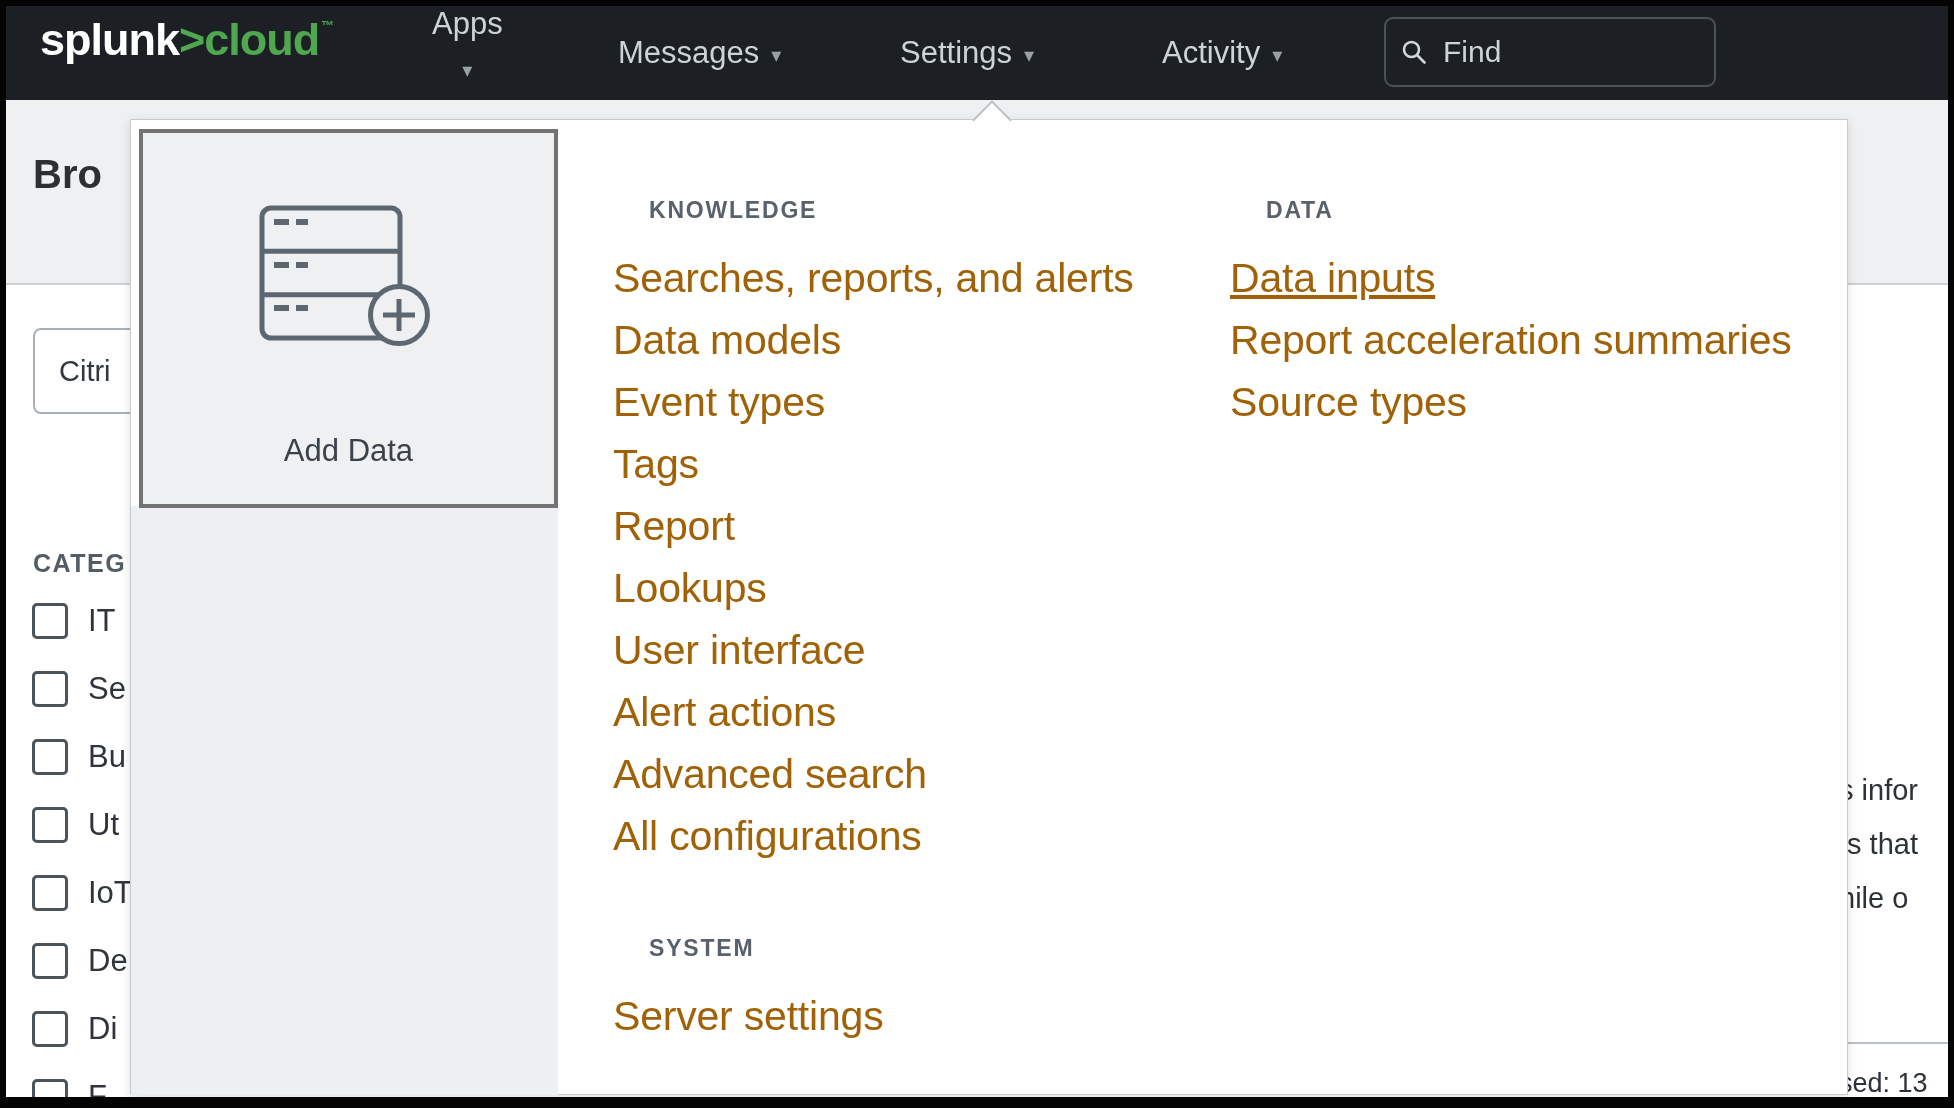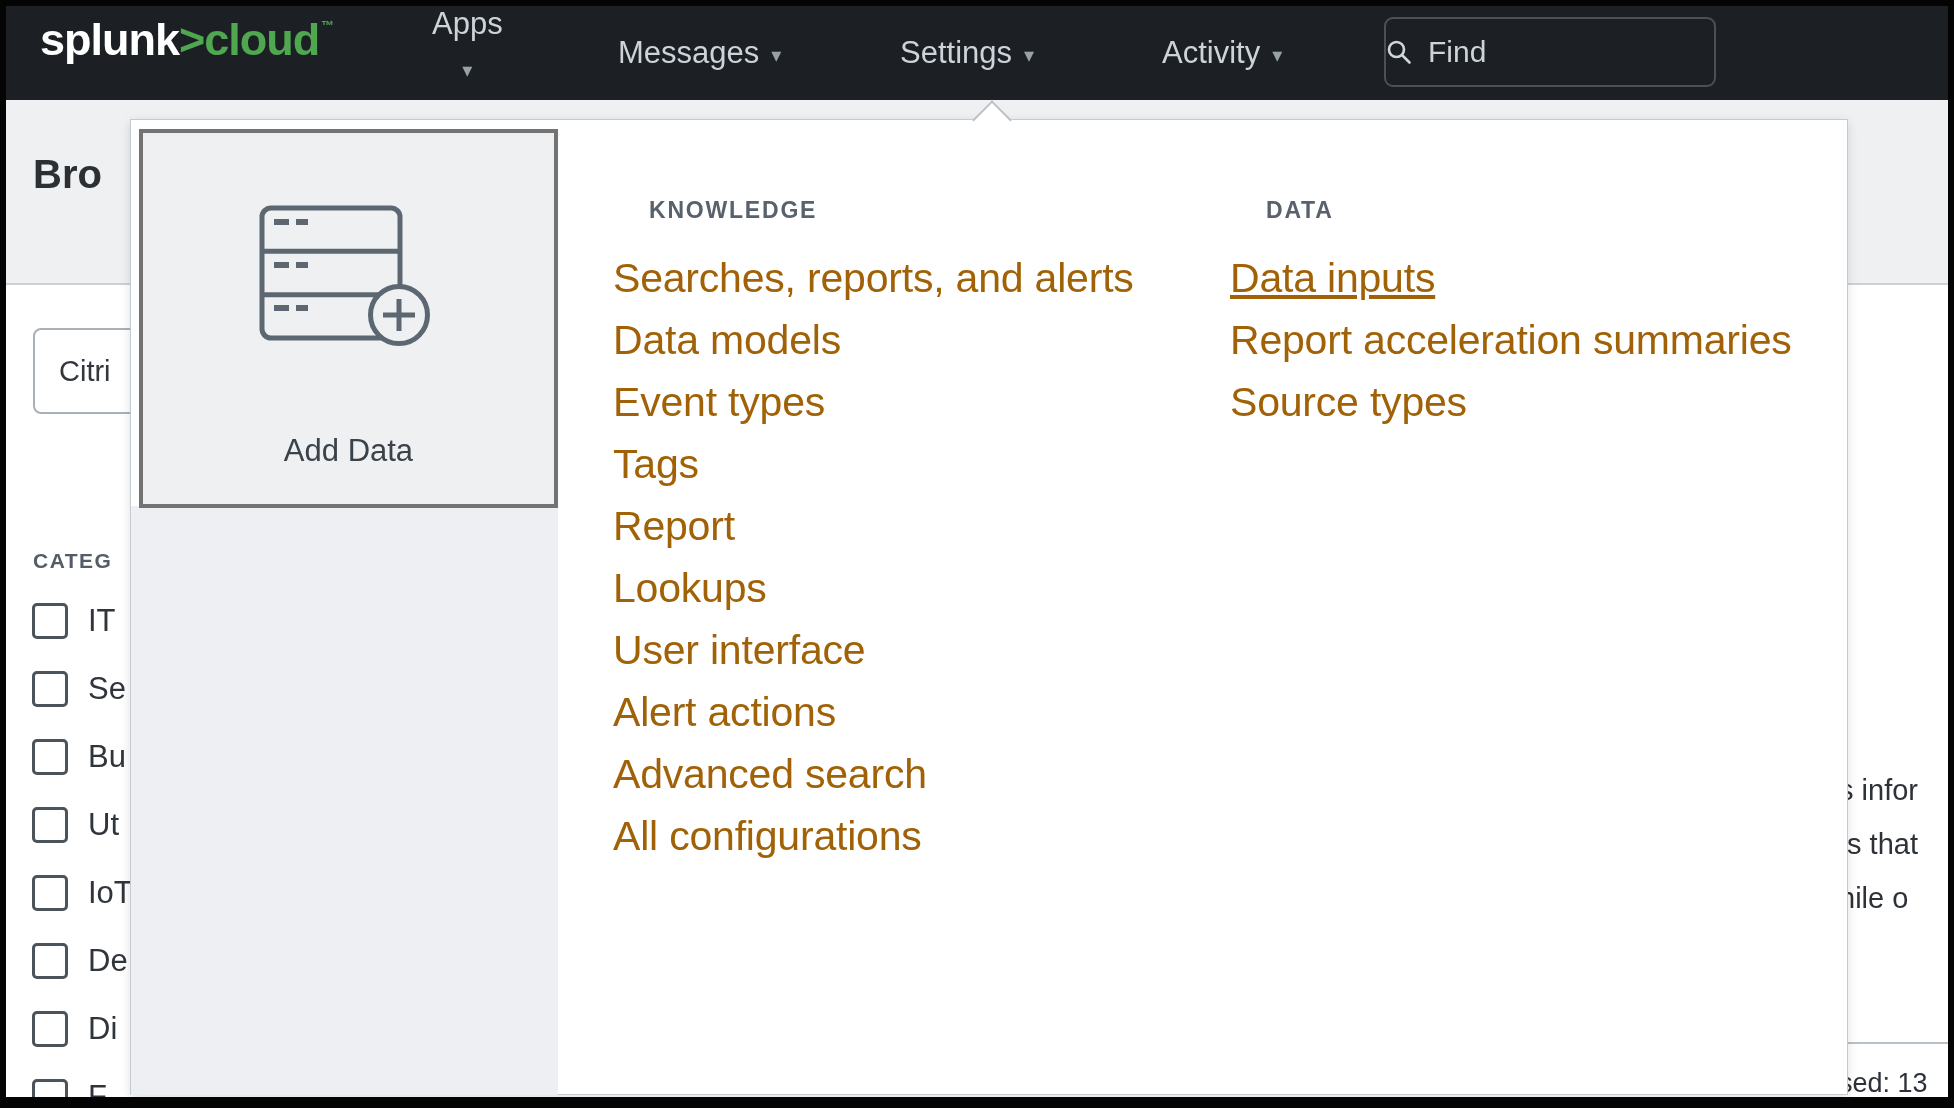--- a/index.html
+++ b/index.html
@@ -15,36 +15,36 @@
   .logo{position:absolute;left:34px;top:0;height:67px;display:flex;align-items:center;
         font-size:45px;font-weight:bold;letter-spacing:-1px;}
   .logo .lg-white{color:#ffffff;}
   .logo .lg-green{color:#4fa84f;}
   .logo sup{font-size:13px;color:#4fa84f;margin-left:2px;top:-14px;position:relative;}
   .nav-item{position:absolute;top:0;height:94px;display:flex;align-items:center;gap:12px;
             color:#ccd3d9;font-size:31px;cursor:pointer;}
   .nav-caret{font-size:20px;color:#99a1a8;padding-top:4px;}
   .findbox{position:absolute;left:1378px;top:11px;width:332px;height:70px;
            box-sizing:border-box;border:2px solid #4a5158;border-radius:9px;
-           display:flex;align-items:center;padding-left:0;gap:13px;background:#1c2025;}
+           display:flex;align-items:center;padding-left:15px;gap:13px;background:#1c2025;}
   .findbox input{background:transparent;border:none;outline:none;color:#ccd3d9;
                  font-size:30px;width:240px;font-family:inherit;}
   .findbox input::placeholder{color:#ccd3d9;opacity:1;}
 
   
   .page-header{left:0;top:94px;width:1942px;height:183px;background:#eff0f2;
                border-bottom:2px solid #ccd1d5;z-index:1;}
   .page-title{position:absolute;left:27px;top:52px;font-size:40px;font-weight:bold;
               color:#2b3034;white-space:nowrap;}
   .filter-input{left:27px;top:322px;width:200px;height:86px;box-sizing:border-box;
                 border:2px solid #a9b1b7;border-radius:8px;background:#fff;z-index:2;
                 display:flex;align-items:center;padding-left:22px;}
   .filter-input input{border:none;outline:none;font-size:29px;color:#31373d;width:150px;
                       font-family:inherit;background:transparent;}
-  .cat-header{left:27px;top:543px;font-size:21px;font-weight:bold;letter-spacing:1.5px;
+  .cat-header{left:27px;top:543px;font-size:25px;font-weight:bold;letter-spacing:1.5px;
               color:#545d66;z-index:2;white-space:nowrap;}
   .cat-list{left:26px;top:581px;z-index:2;}
   .cat-row{display:flex;align-items:center;height:68px;gap:20px;}
   .cat-box{width:36px;height:36px;box-sizing:border-box;border:3px solid #4b535b;
            border-radius:5px;background:#fff;}
   .cat-label{font-size:31px;color:#2f353b;white-space:nowrap;}
   .frags{left:1833px;top:757px;z-index:2;font-size:29px;color:#2c3238;line-height:54px;
          white-space:nowrap;}
   .right-divider{left:1836px;top:1036px;width:110px;height:2px;background:#b9c1c7;z-index:2;}
   .bottom-frag{left:1833px;top:1062px;font-size:27px;color:#2c3238;z-index:2;white-space:nowrap;}
@@ -193,20 +193,26 @@
           <a class="menu-link">Tags</a>
           <a class="menu-link">Report</a>
           <a class="menu-link">Lookups</a>
           <a class="menu-link">User interface</a>
           <a class="menu-link">Alert actions</a>
           <a class="menu-link">Advanced search</a>
           <a class="menu-link">All configurations</a>
         </div>
     </div>
 
+    <div class="menu-group" style="left:482px;top:801px">
+      <div class="menu-header">SYSTEM</div>
+      <div>
+          <a class="menu-link">Server settings</a>
+        </div>
+    </div>
 
     <div class="menu-group" style="left:1099px;top:63px">
       <div class="menu-header">DATA</div>
       <div>
           <a class="menu-link" style="text-decoration: underline;">Data inputs</a>
           <a class="menu-link">Report acceleration summaries</a>
           <a class="menu-link">Source types</a>
         </div>
     </div>
   </div>

